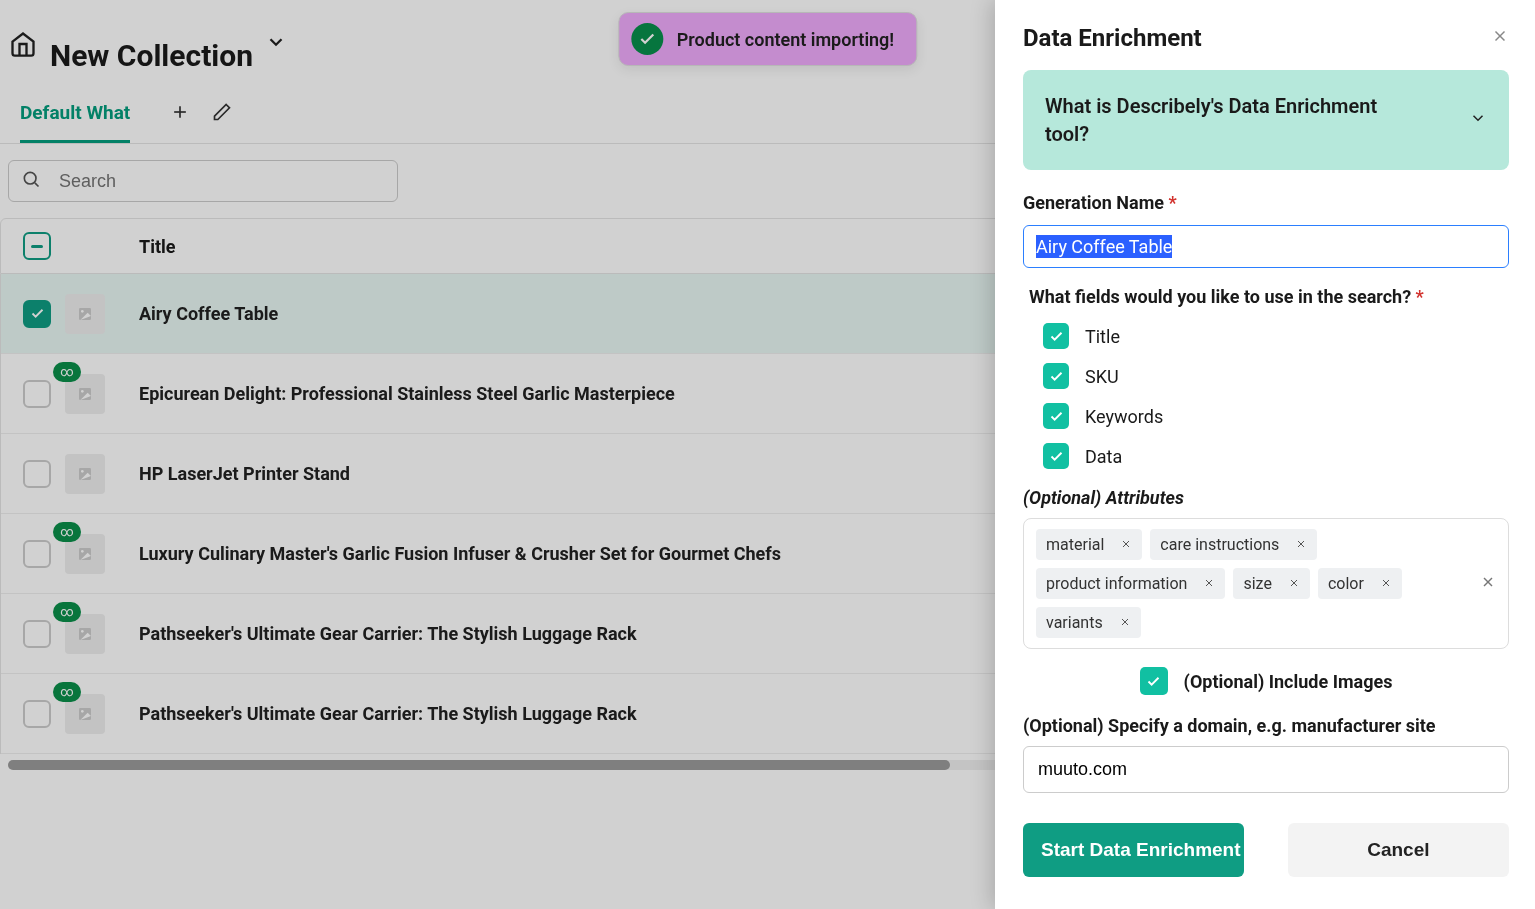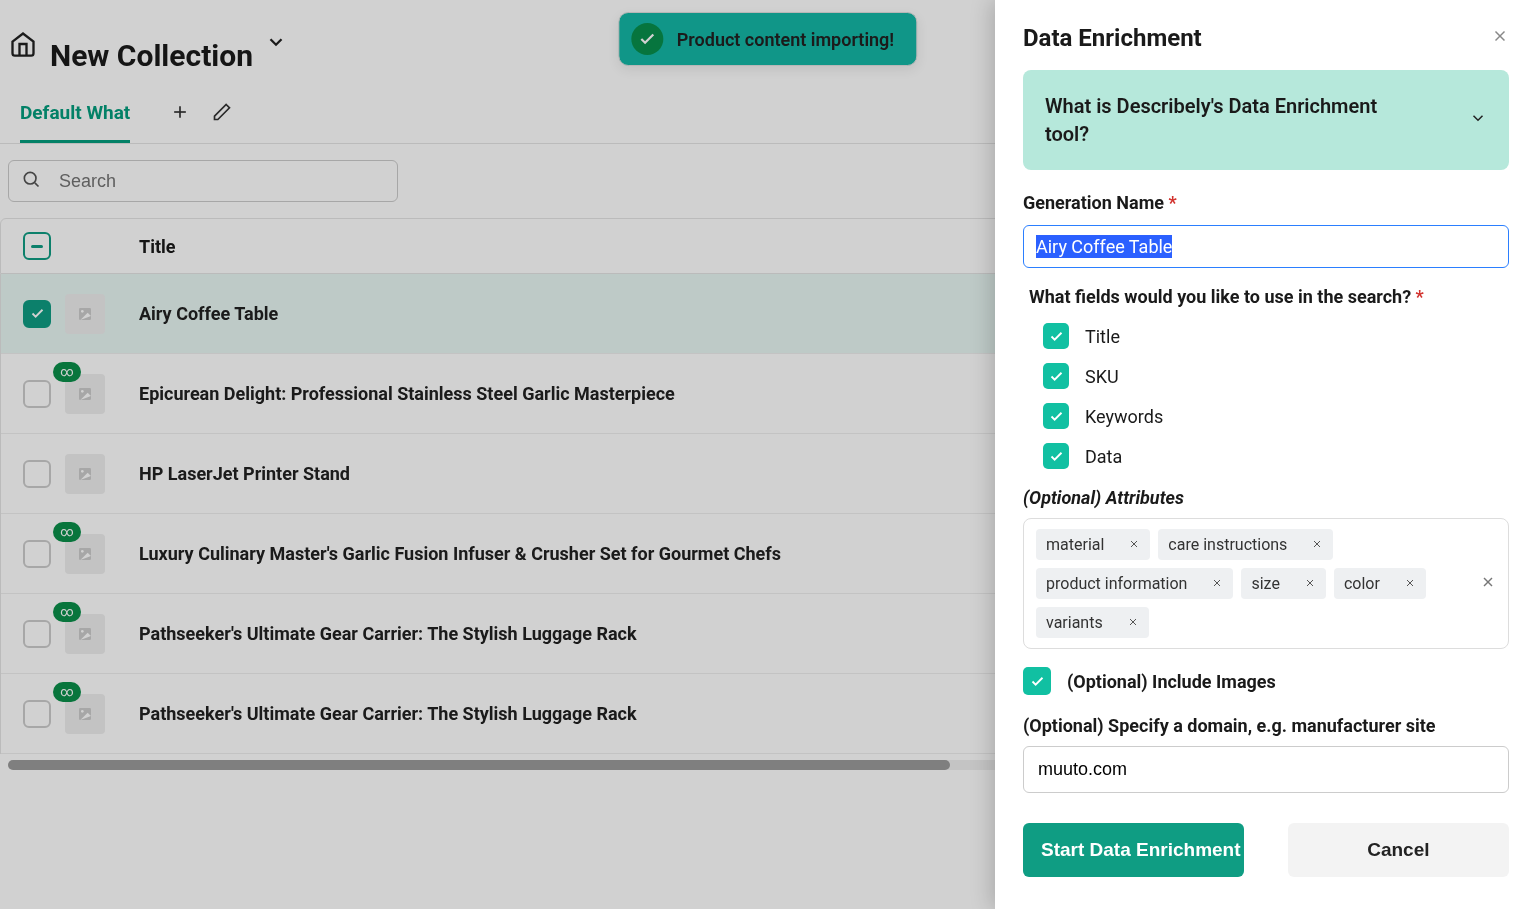--- a/index.html
+++ b/index.html
@@ -85,21 +85,21 @@
     .checkbox.indeterminate::after { content:""; width:12px; height:3px; background:#0f9d83; border-radius:2px; }
     .checkbox.unchecked { border-color:#ccc; }
     .thumb-box { width:40px; height:40px; background:#eee; border-radius:4px; display:flex;align-items:center;justify-content:center; position:relative;}
     .thumb-box svg { width:16px; height:16px; fill:#999; }
     .infinity-badge {
       position:absolute; top:-12px; left:-12px; background:#0a8f4a; color:#fff; width:28px; height:20px; border-radius:10px; display:flex;align-items:center;justify-content:center; font-size:13px;
     }
     .hscroll { height:10px; background:#f0f0f0; border-radius:5px; margin:6px 8px; position:relative;}
     .hscroll::after{ content:""; position:absolute; left:0; top:0; height:100%; width:62%; background:#9b9b9b; border-radius:5px;}
     .toast {
-      position:absolute; top:12px; left:50%; transform:translateX(-50%); background:#14b8a6; border:1px solid #e0e0e0; border-radius:10px; padding:10px 22px 10px 12px; display:flex; align-items:center; gap:14px; box-shadow:0 4px 12px rgba(0,0,0,0.08);
+      position:absolute; top:12px; left:50%; transform:translateX(-50%); background:#f0abfc; border:1px solid #e0e0e0; border-radius:10px; padding:10px 22px 10px 12px; display:flex; align-items:center; gap:14px; box-shadow:0 4px 12px rgba(0,0,0,0.08);
     }
     .toast .success-icon { width:32px; height:32px; background:#088f4c; border-radius:50%; display:flex;align-items:center;justify-content:center;}
     .toast-text { font-size:18px; font-weight:600; color:#222; white-space:nowrap;}
 
     
     .panel {
       position:absolute; top:0; right:0; height:100%; width:540px; background:#fff; box-shadow:-4px 0 20px rgba(0,0,0,0.18); padding: 24px 26px 16px 28px; overflow-y:auto;
     }
     .panel-header { display:flex; justify-content:space-between; align-items:center; margin-bottom:18px;}
     .panel-header h2 { font-size:24px; font-weight:700; }
@@ -118,24 +118,24 @@
     .text-input-plain { width:100%; border:1px solid #ccc; border-radius:6px; padding:12px 14px; font-size:18px; outline:none; margin-bottom:18px; }
     .fields-question { font-size:18px; font-weight:700; margin:6px 0 16px 6px; }
     .check-list { margin-left:20px; margin-bottom:18px; }
     .check-item { display:flex; align-items:center; gap:16px; margin-bottom:14px; }
     .small-check {
       width:26px; height:26px; background:#11c0a2; border-radius:5px; display:flex;align-items:center;justify-content:center;
     }
     .check-label { font-size:18px; }
     .section-label { font-size:18px; font-weight:700; margin:10px 0 10px 0;font-style:italic;}
     .tag-box { border:1px solid #ddd; border-radius:8px; padding:10px 12px; display:flex; flex-wrap:wrap; gap:8px; margin-bottom:18px; align-items:center; position:relative;}
-    .tag { background:#eef0f2; border-radius:4px; padding:6px 10px; display:flex; align-items:center; gap:24px; font-size:16px; color:#333;}
+    .tag { background:#eef0f2; border-radius:4px; padding:6px 10px; display:flex; align-items:center; gap:16px; font-size:16px; color:#333;}
     .tag .x { color:#555; cursor:pointer; }
     .tag-box .clear-all { position:absolute; right:12px; top:50%; transform:translateY(-50%); color:#777; cursor:pointer;}
-    .include-images-row { display:flex; align-items:center; gap:16px; margin-bottom:20px; margin-top:8px;}
+    .include-images-row { display:flex; align-items:center; gap:16px; margin-bottom:20px; margin-top:8px;justify-content:center;}
     .include-images-row .small-check { width:28px; height:28px; background:#11c0a2;}
     .domain-label { font-size:18px; font-weight:700; margin-bottom:10px;}
     .panel-footer { display:flex; gap:44px; margin-top:12px;}
     .btn-primary { background:#0f9d83; color:#fff; border:none; border-radius:6px; padding:16px 18px; font-size:19px; font-weight:700; cursor:pointer; width:226px; overflow:hidden; white-space:nowrap;}
     .btn-secondary { background:#f3f3f3; color:#222; border:none; border-radius:6px; padding:16px 28px; font-size:19px; font-weight:700; cursor:pointer; width:226px;}
     .check-svg { width:15px; height:15px; }
   </style>
 </head>
 <body>
 

